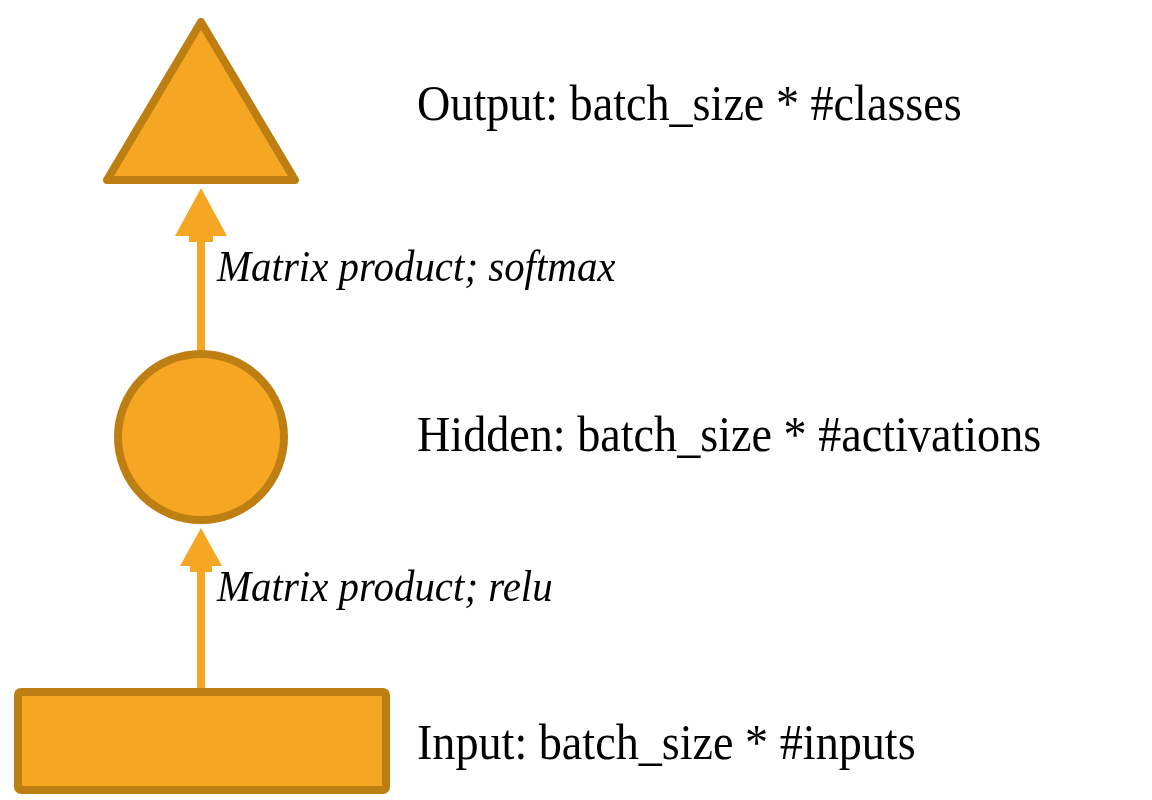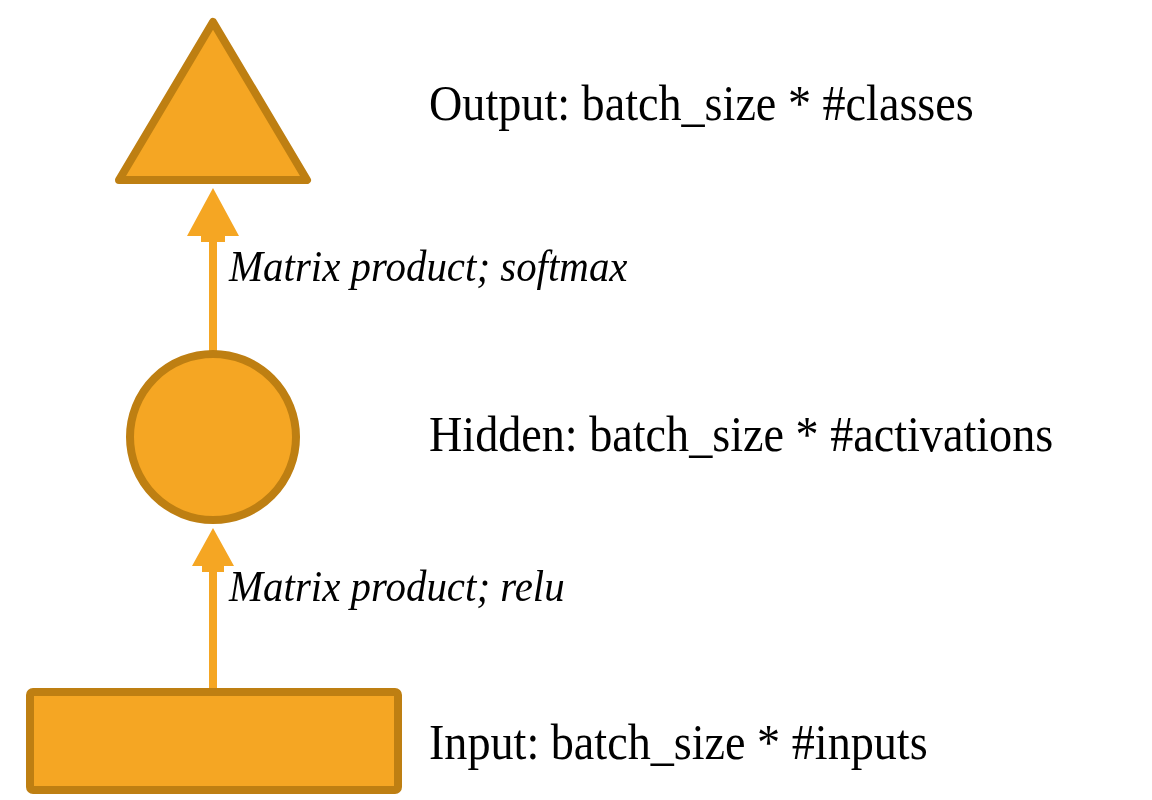--- a/index.html
+++ b/index.html
@@ -12,21 +12,21 @@
     width: 1152px;
     height: 800px;
     position: relative;
     overflow: hidden;
     font-family: "Liberation Serif", "DejaVu Serif", serif;
     -webkit-font-smoothing: antialiased;
   }
 
   #canvas {
     position: absolute;
-    left: 12px;
+    left: 0;
     top: 0;
     width: 1047px;
     height: 800px;
   }
 
   
   #shapes {
     position: absolute;
     left: 0;
     top: 0;

